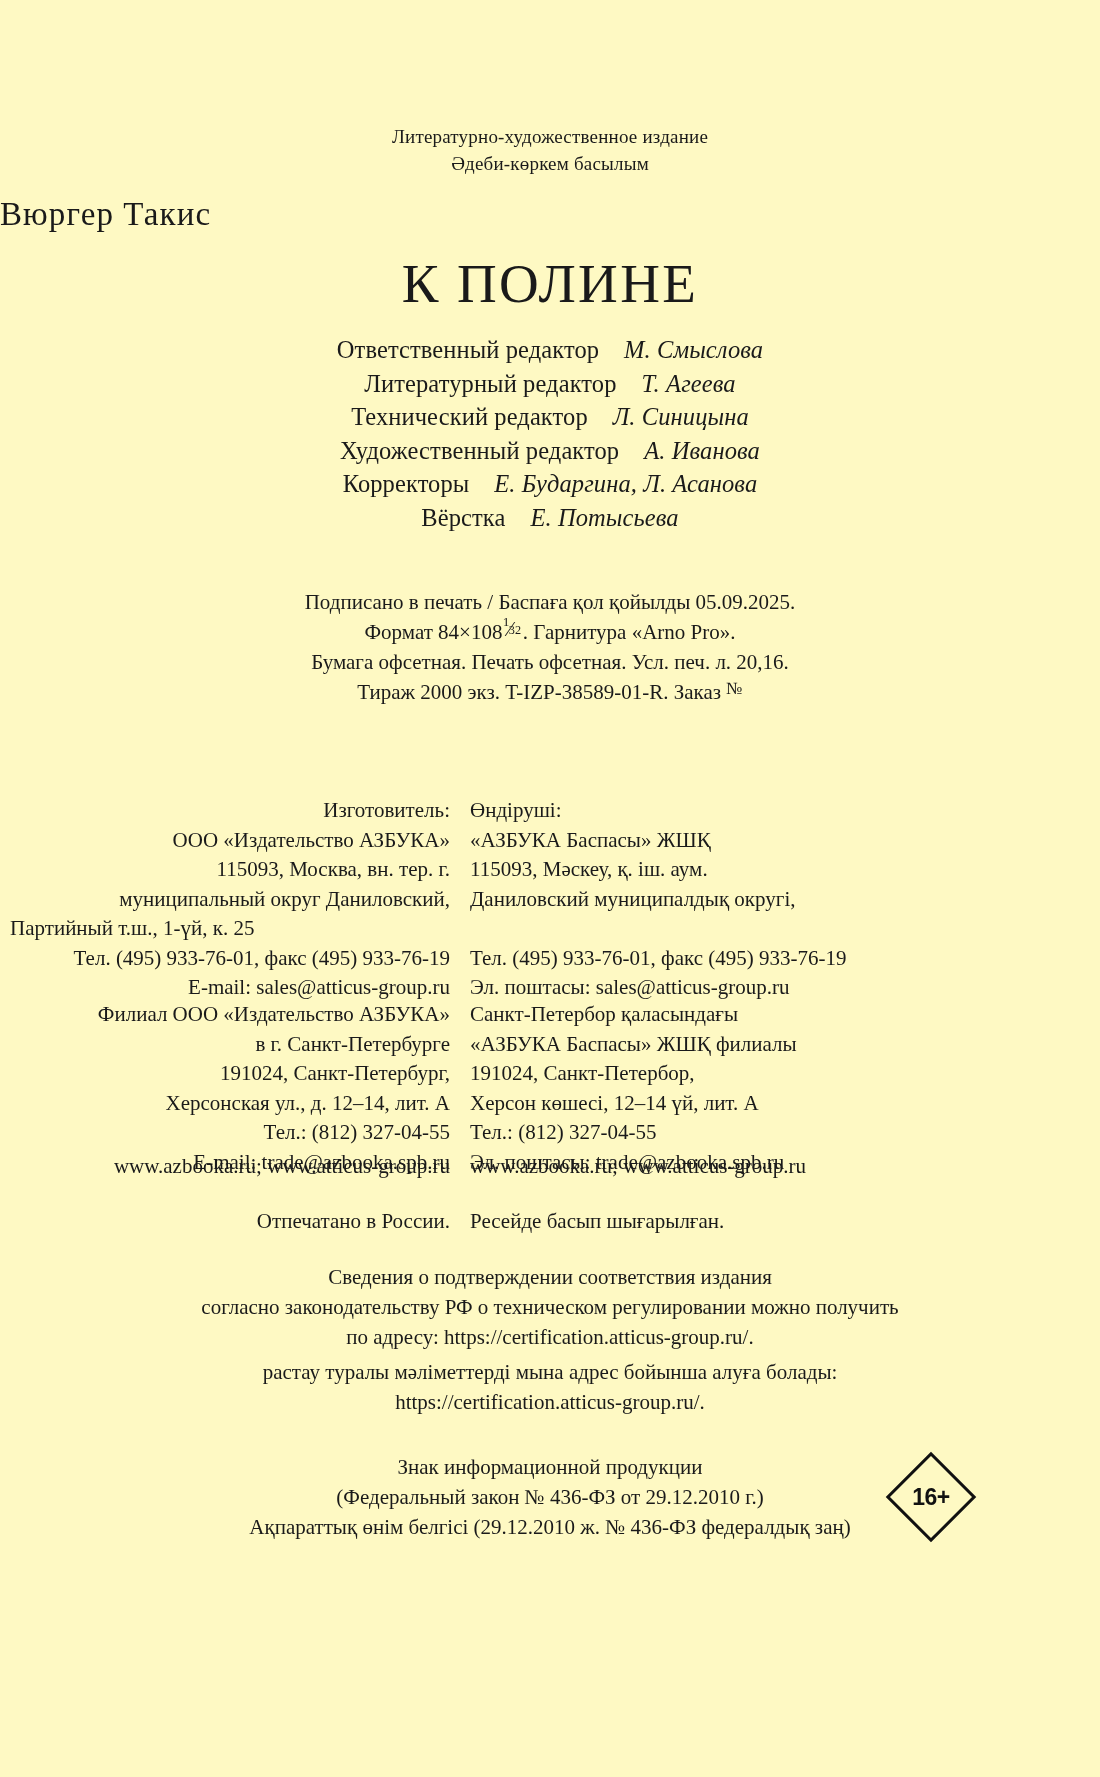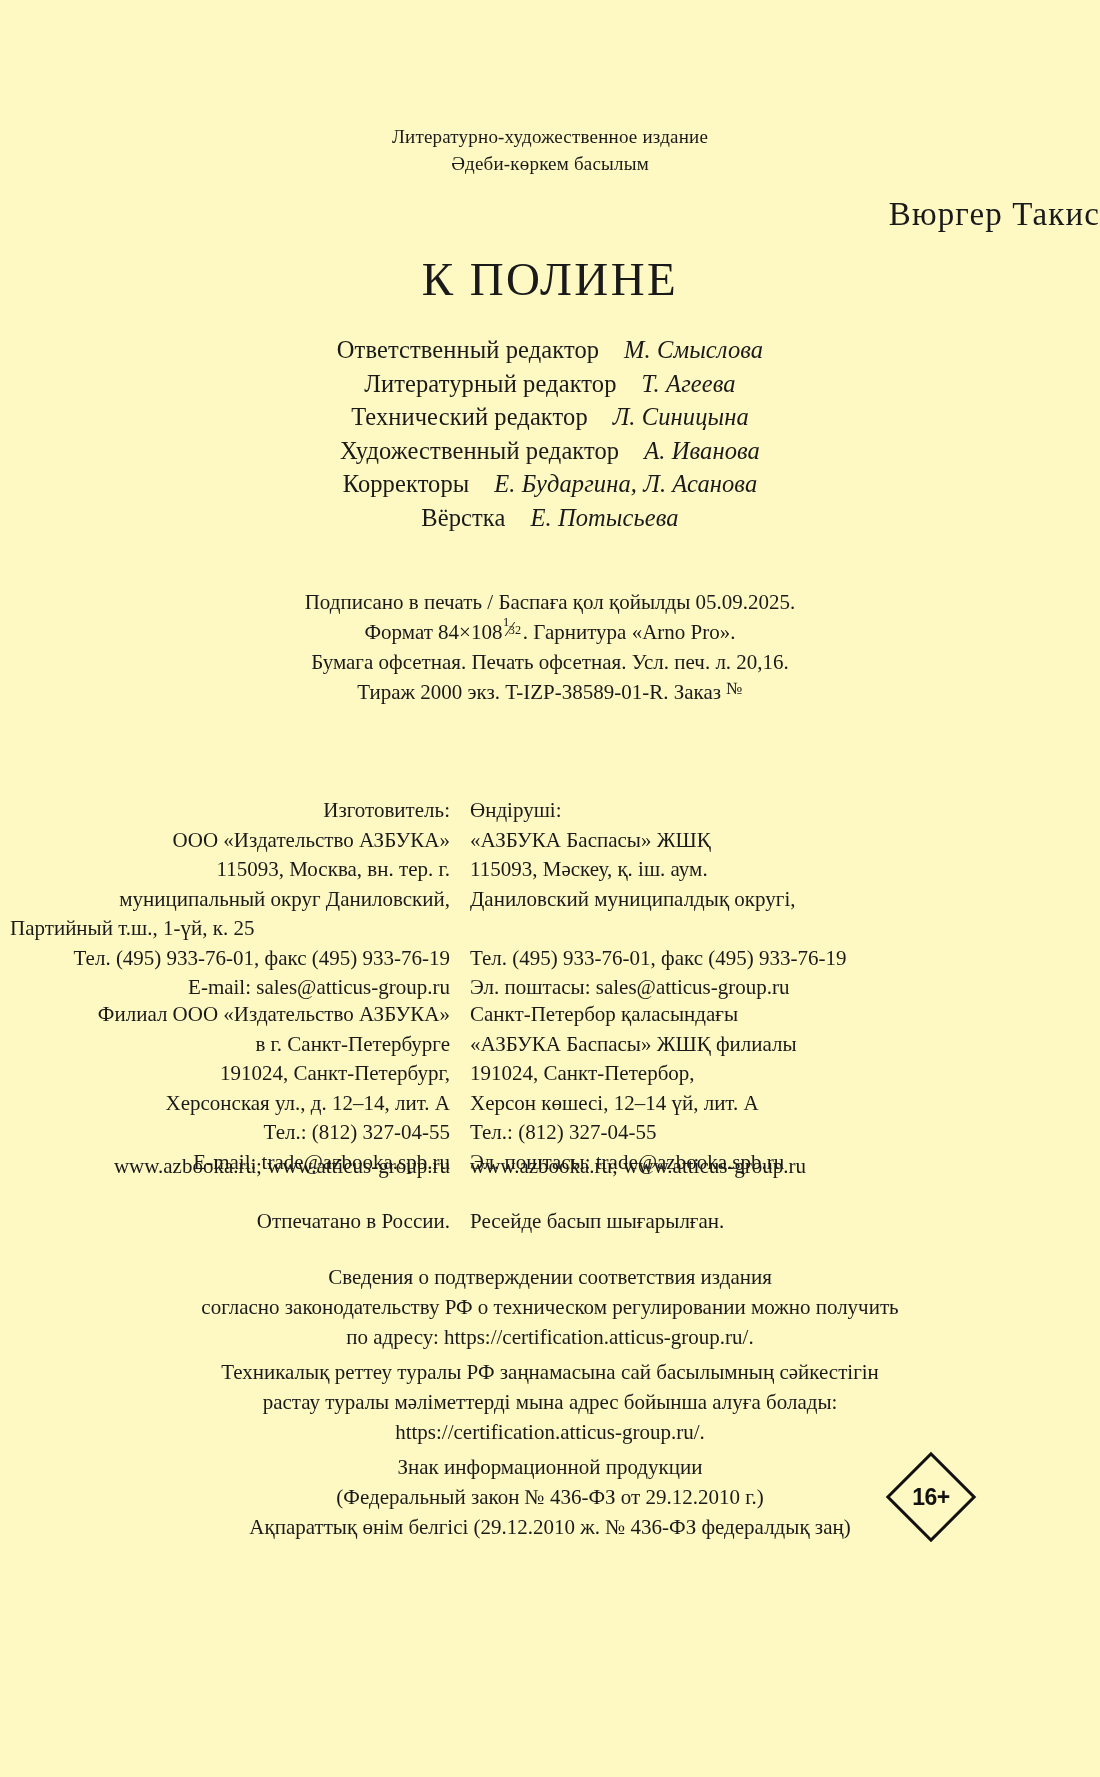--- a/index.html
+++ b/index.html
@@ -31,32 +31,32 @@
     font-size: 19px;
     line-height: 1.42;
     letter-spacing: 0.2px;
   }
 
   .author {
     position: absolute;
     top: 196px;
     left: 0;
     width: 1100px;
-    text-align: right;
+    text-align: left;
     font-size: 33px;
     letter-spacing: 1.1px;
   }
 
   .booktitle {
     position: absolute;
     top: 252px;
     left: 0;
     width: 1100px;
     text-align: center;
-    font-size: 47px;
+    font-size: 55px;
     letter-spacing: 2.4px;
   }
 
   
   .credits {
     position: absolute;
     top: 333px;
     left: 0;
     width: 1100px;
     text-align: center;
@@ -324,21 +324,20 @@
     </div>
   </div>
 
   <div class="certify" id="cert-ru">
     <div>Сведения о подтверждении соответствия издания</div>
     <div>согласно законодательству РФ о техническом регулировании можно получить</div>
     <div>по адресу: https://certification.atticus-group.ru/.</div>
   </div>
 
   <div class="certify" id="cert-kz">
-    <div>Техникалық реттеу туралы РФ заңнамасына сай басылымның сәйкестігін</div>
     <div>растау туралы мәліметтерді мына адрес бойынша алуға болады:</div>
     <div>https://certification.atticus-group.ru/.</div>
   </div>
 
   <div class="agemark">
     <div>Знак информационной продукции</div>
     <div>(Федеральный закон № 436-ФЗ от 29.12.2010 г.)</div>
     <div>Ақпараттық өнім белгісі (29.12.2010 ж. № 436-ФЗ федералдық заң)</div>
   </div>
 

